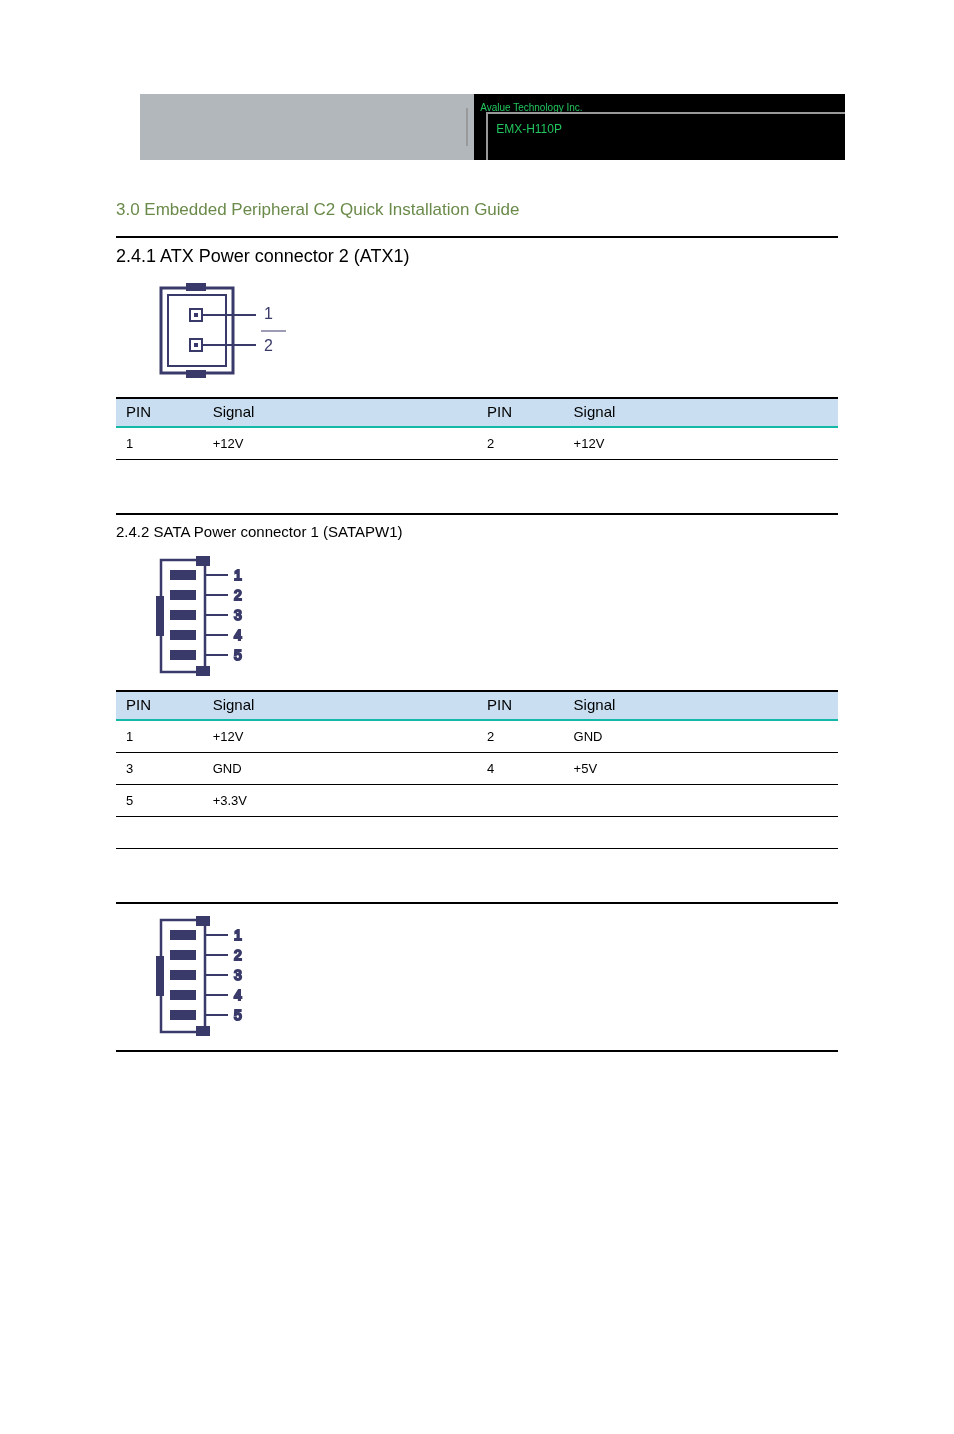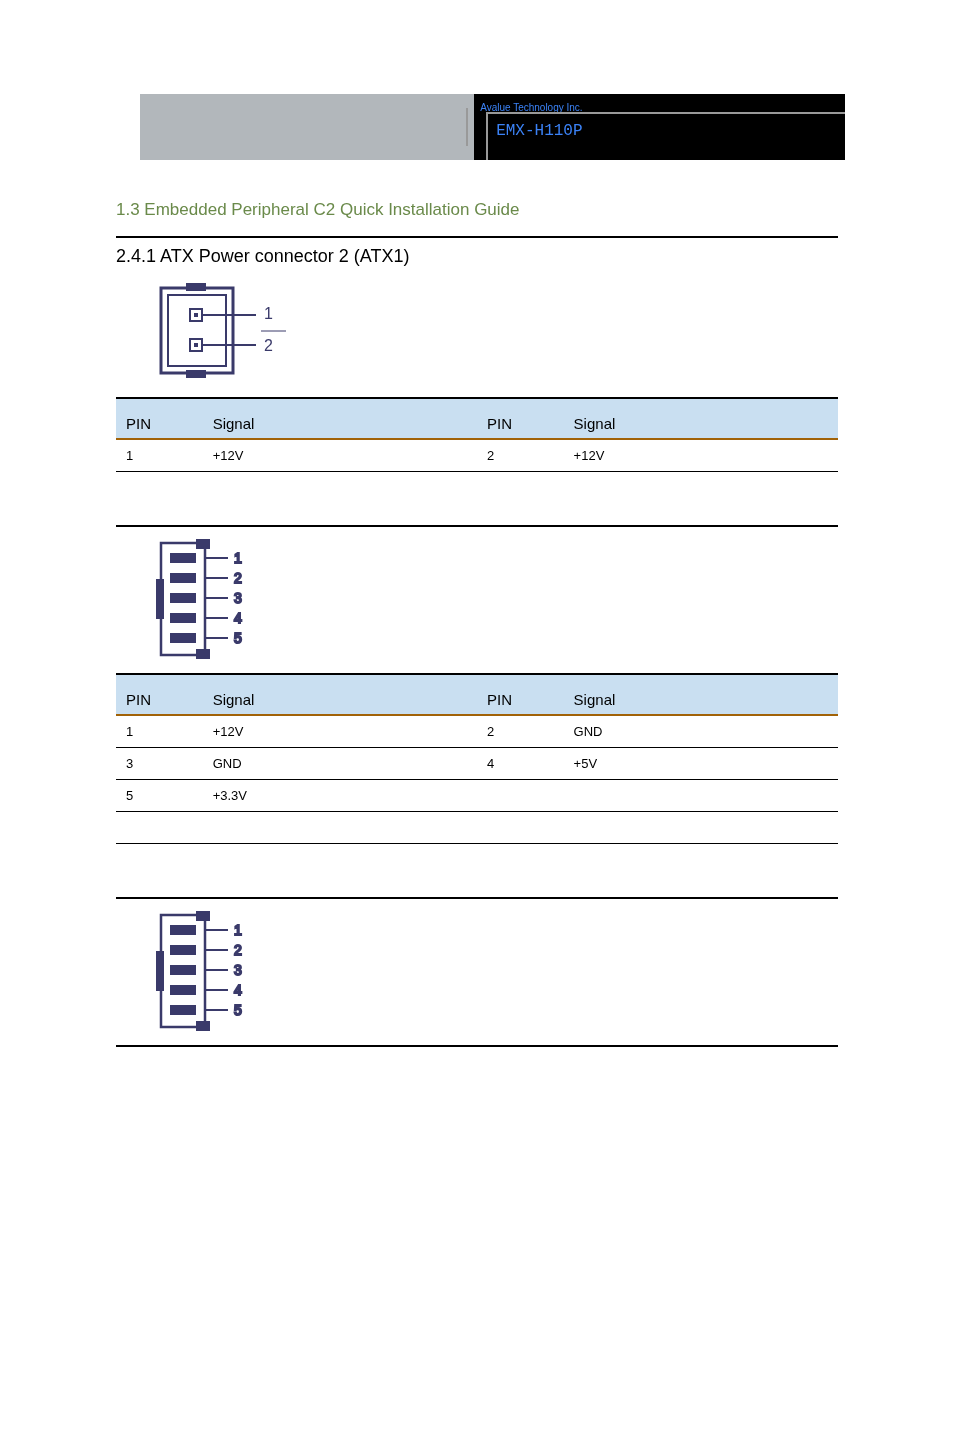--- a/index.html
+++ b/index.html
@@ -1,30 +1,30 @@
 <!DOCTYPE html>
 <html><head>
 <meta charset="utf-8">
 <style>
   * { box-sizing: border-box; margin: 0; padding: 0; }
   body { font-family: "Segoe UI", Arial, sans-serif; background: #fff; color: #000; width: 954px; }
   .page { width: 954px; padding: 0; position: relative; }
   .header-bar { display: flex; margin: 94px 0 0 140px; width: 705px; height: 66px; }
   .header-left { flex: 1; background: #b2b7bb; position: relative; }
   .header-left-border { position: absolute; right: 6px; top: 14px; bottom: 14px; width: 2px; background: #999; }
-  .header-right { flex: 1.08; background: #000; color: #3b82f6; position: relative; padding: 8px 4px 0 6px; overflow: hidden; }
+  .header-right { flex: 1.08; background: #000; color: #22c55e; position: relative; padding: 8px 4px 0 6px; overflow: hidden; }
   .header-title { font-size: 10px; line-height: 1.2; font-weight: 500; }
   .header-inner-box { border-left: 2px solid #999; border-top: 2px solid #999; position: absolute; left: 12px; right: 0; top: 18px; height: 80px; }
-  .header-model { font-size: 16px; position: absolute; left: 22px; top: 28px; font-family: Liberation Mono, monospace; }
+  .header-model { font-size: 12px; position: absolute; left: 22px; top: 28px; }
   .chapter { font-size: 17px; font-weight: 400; margin: 40px 0 16px 116px; color: #000; }
   .section-wrap { margin: 0 116px; border-top: 2px solid #000; }
   .diagram-row { padding: 12px 0 10px 40px; }
   .table { width: 100%; border-collapse: collapse; margin-top: 0; }
   .table thead tr { background: #c9dff1; }
-  .table th { text-align: left; font-weight: 400; font-size: 15px; padding: 16px 6px 6px 10px; border-bottom: 2px solid #a16207; border-top: 2px solid #000; }
+  .table th { text-align: left; font-weight: 400; font-size: 15px; padding: 4px 6px 6px 10px; border-bottom: 2px solid #14b8a6; border-top: 2px solid #000; }
   .table tbody td { font-size: 13px; padding: 8px 6px 8px 10px; border-bottom: 1px solid #000; }
   .table tbody tr:last-child td { border-bottom: none; }
   .sub-section-gap { height: 22px; }
   .greenish { color: #6a8a4a; }
 </style>
 </head>
 <body>
 
 <div class="page">
 
@@ -32,21 +32,21 @@
     <div class="header-left">
       <div class="header-left-border"></div>
     </div>
     <div class="header-right">
       <div class="header-title">Avalue Technology Inc.</div>
       <div class="header-inner-box"></div>
       <div class="header-model">EMX-H110P</div>
     </div>
   </div>
 
-  <div class="chapter greenish">1.3 Embedded Peripheral C2 Quick Installation Guide</div>
+  <div class="chapter greenish">3.0 Embedded Peripheral C2 Quick Installation Guide</div>
 
   <div class="section-wrap">
     <div class="chapter" style="margin-left:0; font-size:18px; margin-top:8px; margin-bottom:4px;">2.4.1 ATX Power connector 2 (ATX1)</div>
     <div class="diagram-row">
       <svg width="150" height="100" viewBox="0 0 150 100">
         <rect x="5" y="5" width="72" height="85" fill="none" stroke="#3a3a6a" stroke-width="3"></rect>
         <rect x="12" y="12" width="58" height="71" fill="none" stroke="#3a3a6a" stroke-width="2"></rect>
         <rect x="30" y="0" width="20" height="8" fill="#3a3a6a"></rect>
         <rect x="30" y="87" width="20" height="8" fill="#3a3a6a"></rect>
         <rect x="34" y="26" width="12" height="12" fill="none" stroke="#3a3a6a" stroke-width="2"></rect>
@@ -82,20 +82,21 @@
           <td></td>
           <td></td>
         </tr>
       </tbody>
     </table>
   </div>
 
   <div class="sub-section-gap"></div>
 
   <div class="section-wrap">
+    <div class="chapter" style="margin-left:0; font-size:15px; margin-top:8px; margin-bottom:4px;">2.4.2 SATA Power connector 1 (SATAPW1)</div>
     <div class="diagram-row">
       <svg width="120" height="120" viewBox="0 0 120 120">
         <rect x="5" y="4" width="44" height="112" fill="none" stroke="#3a3a6a" stroke-width="2.5"></rect>
         <rect x="40" y="0" width="14" height="10" fill="#3a3a6a"></rect>
         <rect x="40" y="110" width="14" height="10" fill="#3a3a6a"></rect>
         <rect x="0" y="40" width="8" height="40" fill="#3a3a6a"></rect>
         <g fill="#3a3a6a">
           <rect x="14" y="14" width="26" height="10"></rect>
           <rect x="14" y="34" width="26" height="10"></rect>
           <rect x="14" y="54" width="26" height="10"></rect>

